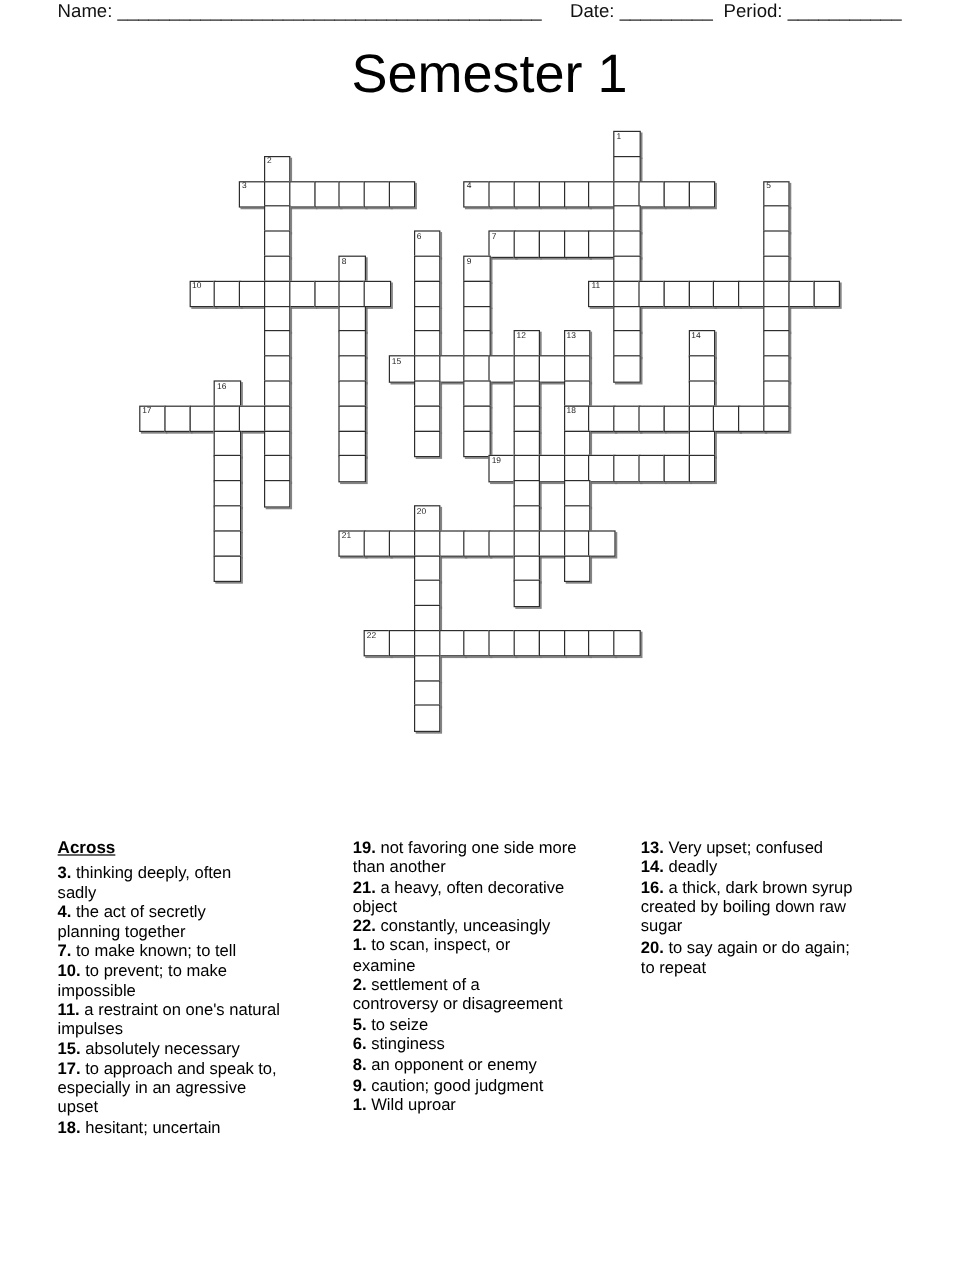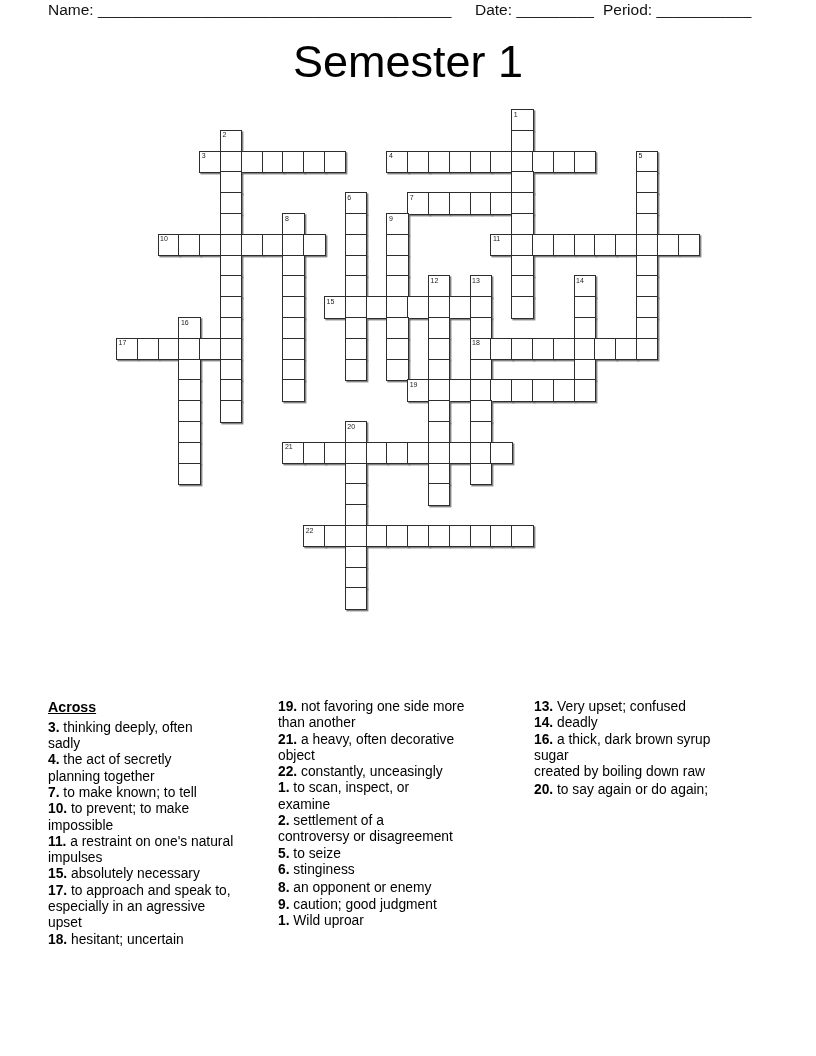--- a/index.html
+++ b/index.html
@@ -16,21 +16,21 @@
          font-size:45px;font-weight:400;color:#000;}
   
   #grid{position:absolute;left:0;top:0;width:816px;height:660px;}
   .cell{position:absolute;width:22.4px;height:22.4px;box-sizing:border-box;
         background:#fff;border:1.6px solid #2d2d2d;
         box-shadow:1.4px 1.4px 0 rgba(110,110,110,0.85);}
   .cnum{position:absolute;top:0.5px;left:1.5px;font-size:7px;line-height:7px;color:#222;}
   
   .clue-col{position:absolute;top:699px;font-size:13.8px;line-height:16.3px;color:#000;}
   #clue-col-1{left:48px;width:233px;}
-  #clue-col-2{left:278px;width:237px;}
+  #clue-col-2{left:294px;width:237px;}
   #clue-col-3{left:534px;width:232px;}
   .clue-header{font-weight:bold;text-decoration:underline;font-size:14.2px;margin-bottom:4.5px;}
   .clue{margin:0;}
   .clue-num{font-weight:bold;}
   .gap-before{margin-top:2px;}
 </style>
 </head>
 <body>
 
 <div id="page">
@@ -335,21 +335,22 @@
     </div>
   <div class="clue-col" id="clue-col-3">
       <div class="clue">
         <div class="clue-line"><span class="clue-num">13. </span>Very upset; confused</div>
       </div>
       <div class="clue">
         <div class="clue-line"><span class="clue-num">14. </span>deadly</div>
       </div>
       <div class="clue">
         <div class="clue-line"><span class="clue-num">16. </span>a thick, dark brown syrup</div>
+        <div class="clue-line">created by boiling down raw</div>
         <div class="clue-line">sugar</div>
-        <div class="clue-line">created by boiling down raw</div>
       </div>
       <div class="clue gap-before">
         <div class="clue-line"><span class="clue-num">20. </span>to say again or do again;</div>
+        <div class="clue-line">to repeat</div>
       </div>
     </div>
 
 </div>
 
 </body></html>

